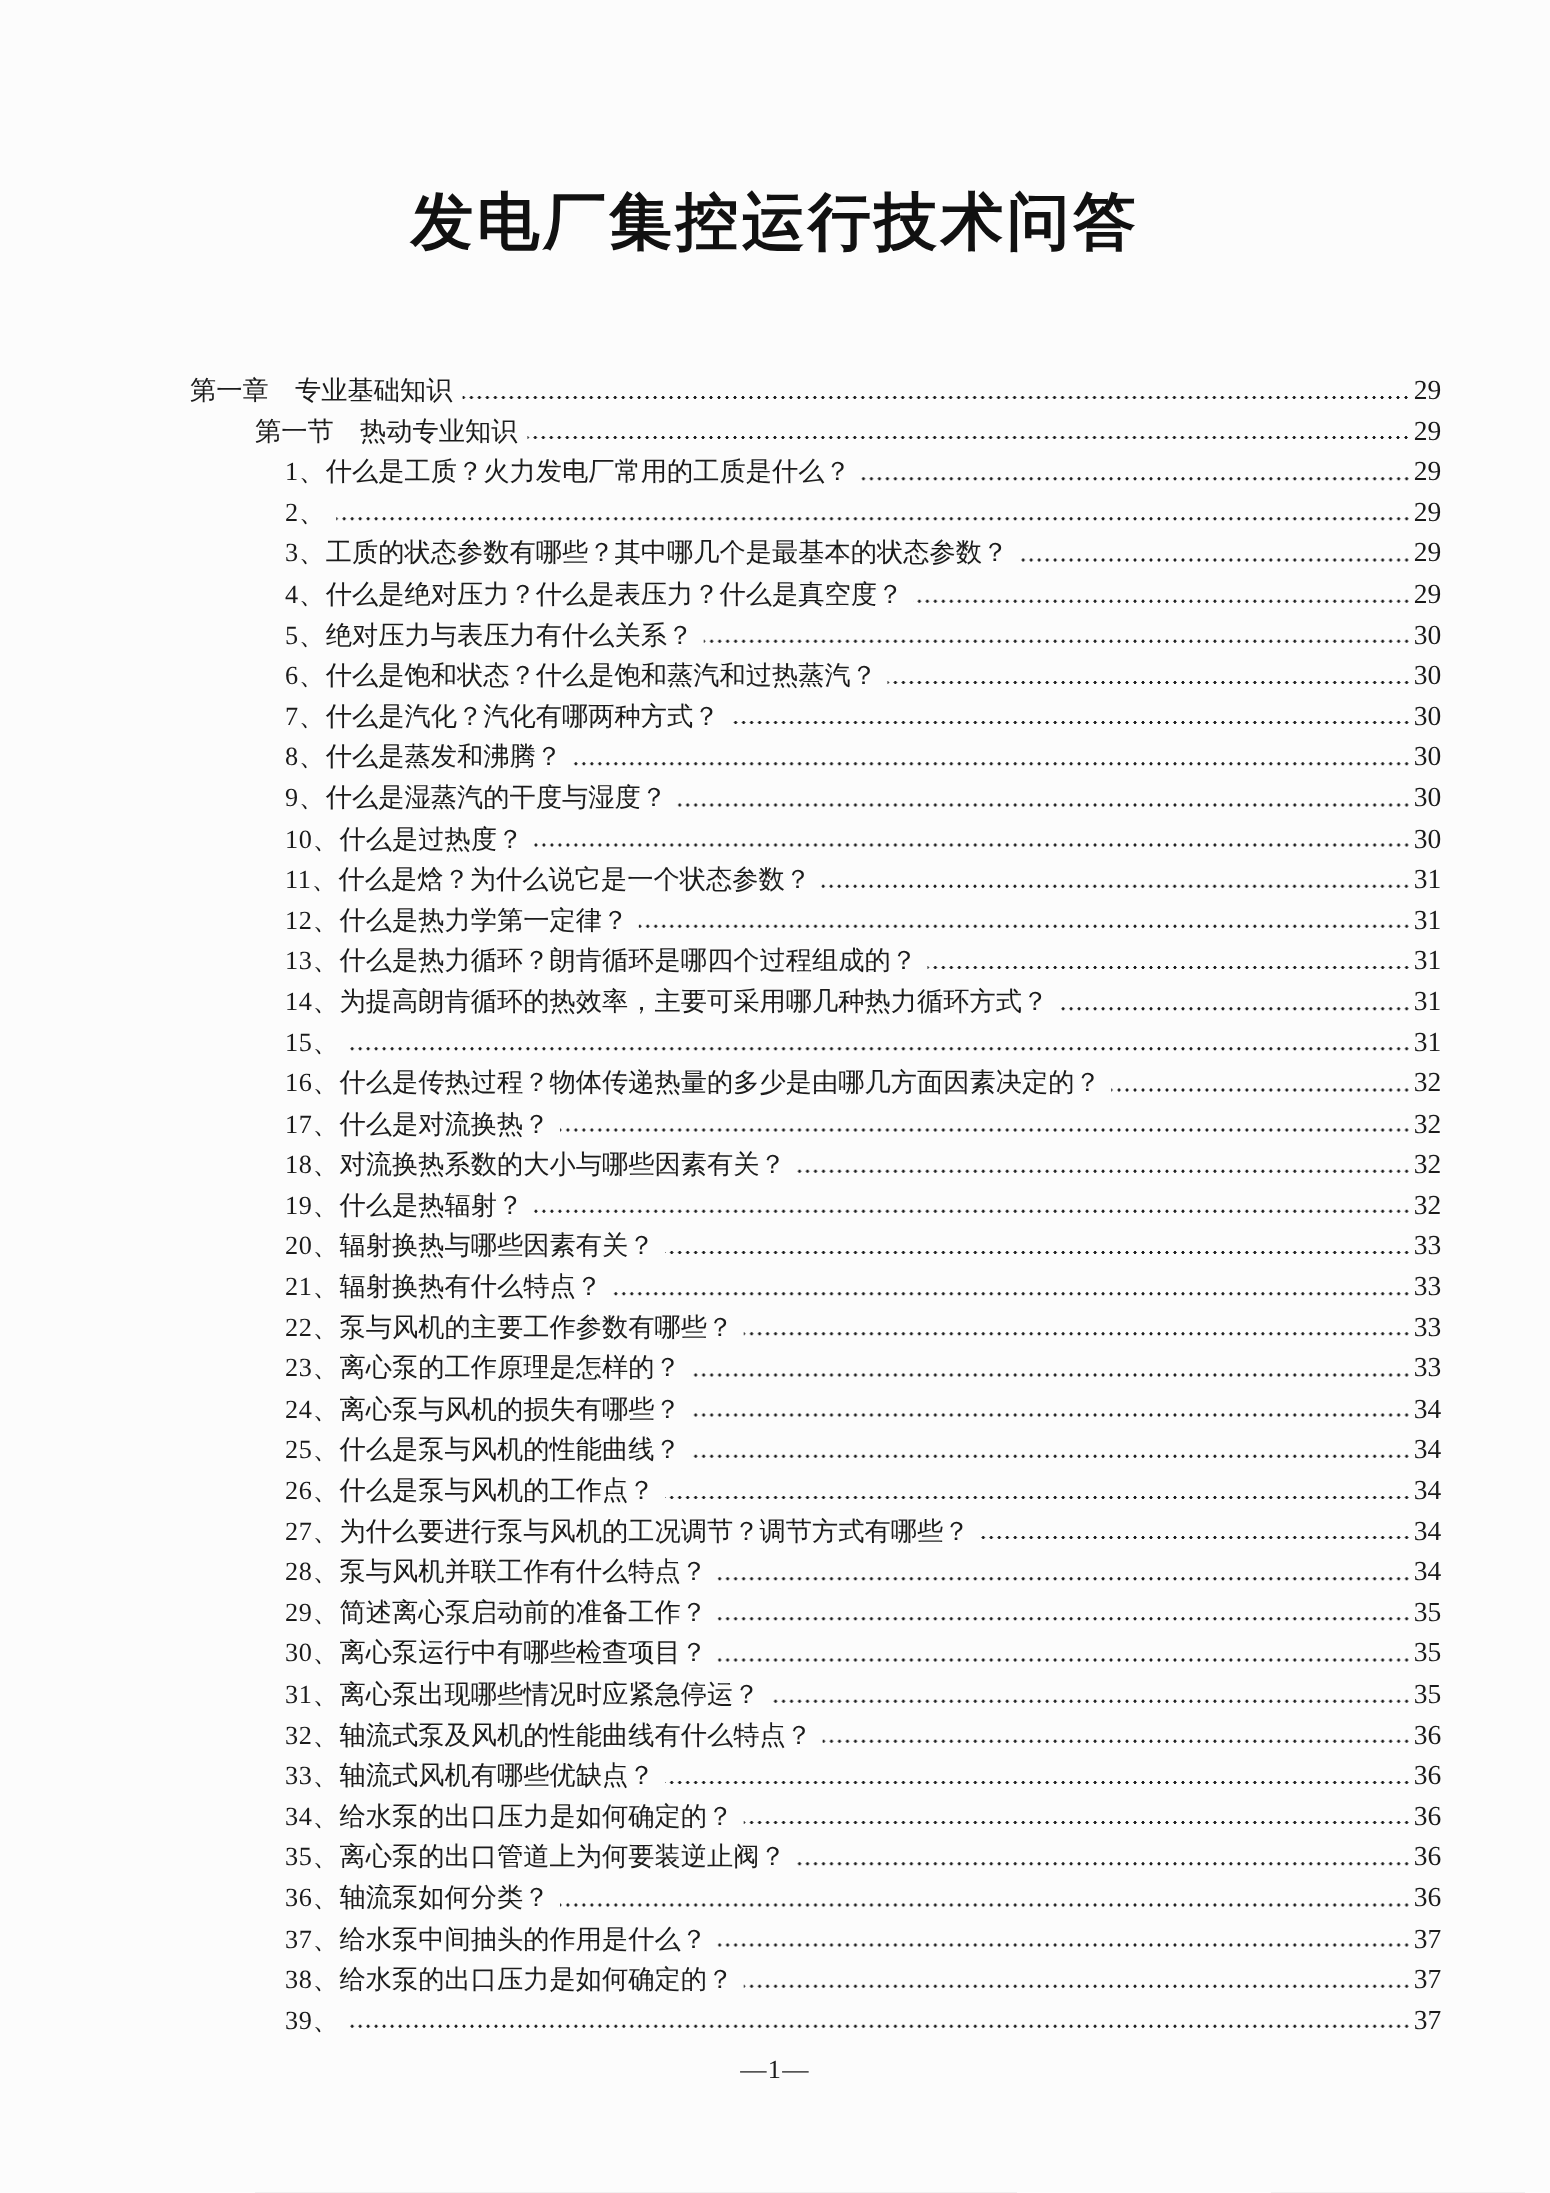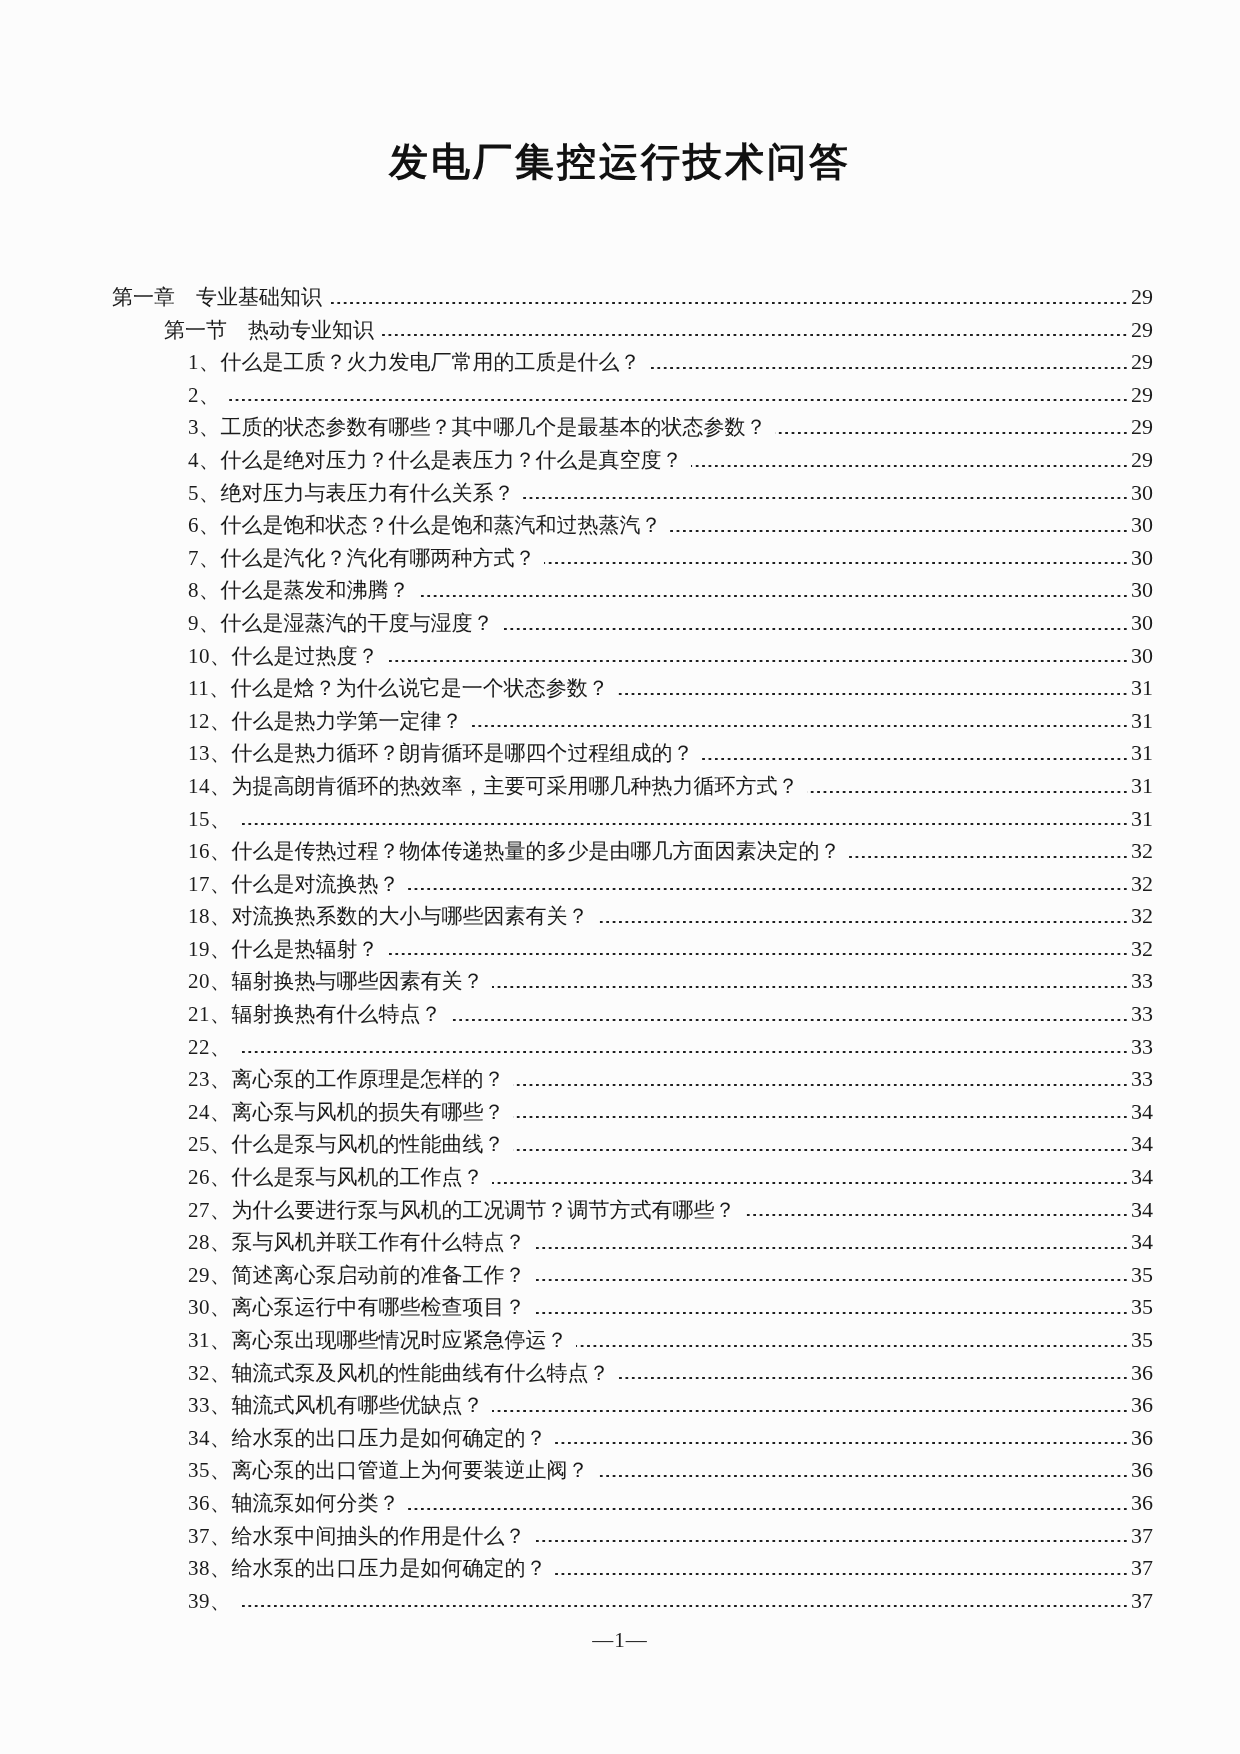--- a/index.html
+++ b/index.html
@@ -16,36 +16,37 @@
     color: #1b1b1b;
     font-family: "Liberation Serif", "DejaVu Serif", serif;
     overflow: hidden;
     box-sizing: border-box;
   }
   .title-wrap {
     padding-top: 138px;
     text-align: center;
   }
   .doc-title {
-    margin: 0;
-    font-size: 39px;
+    margin: 15px;
+    font-size: 50px;
     line-height: 48px;
     font-weight: bold;
     letter-spacing: 3px;
     color: #111;
   }
   .toc {
     margin: 95px 87px 0 112px;
   }
   .toc-row {
     display: flex;
     align-items: flex-end;
     line-height: 32.6px;
     font-size: 21px;
     white-space: nowrap;
+    margin-left: 40px;
   }
   .toc-row.level-2 { padding-left: 52px; }
   .toc-row.level-3 { padding-left: 76px; }
   .entry-label { margin-right: 21px; }
   .item-num { letter-spacing: 0.5px; }
   .leader {
     flex: 1 1 auto;
     min-width: 10px;
     height: 4px;
     margin: 0 3px 9px 8px;
@@ -210,20 +211,21 @@
     <span class="pagenum">33</span>
   </div>
         <div class="toc-row level-3">
     <span class="item-num">21、</span>
     <span class="item-text">辐射换热有什么特点？</span>
     <span class="leader"></span>
     <span class="pagenum">33</span>
   </div>
         <div class="toc-row level-3">
     <span class="item-num">22、</span>
+    <span class="item-text">泵与风机的主要工作参数有哪些？</span>
     <span class="leader"></span>
     <span class="pagenum">33</span>
   </div>
         <div class="toc-row level-3">
     <span class="item-num">23、</span>
     <span class="item-text">离心泵的工作原理是怎样的？</span>
     <span class="leader"></span>
     <span class="pagenum">33</span>
   </div>
         <div class="toc-row level-3">

